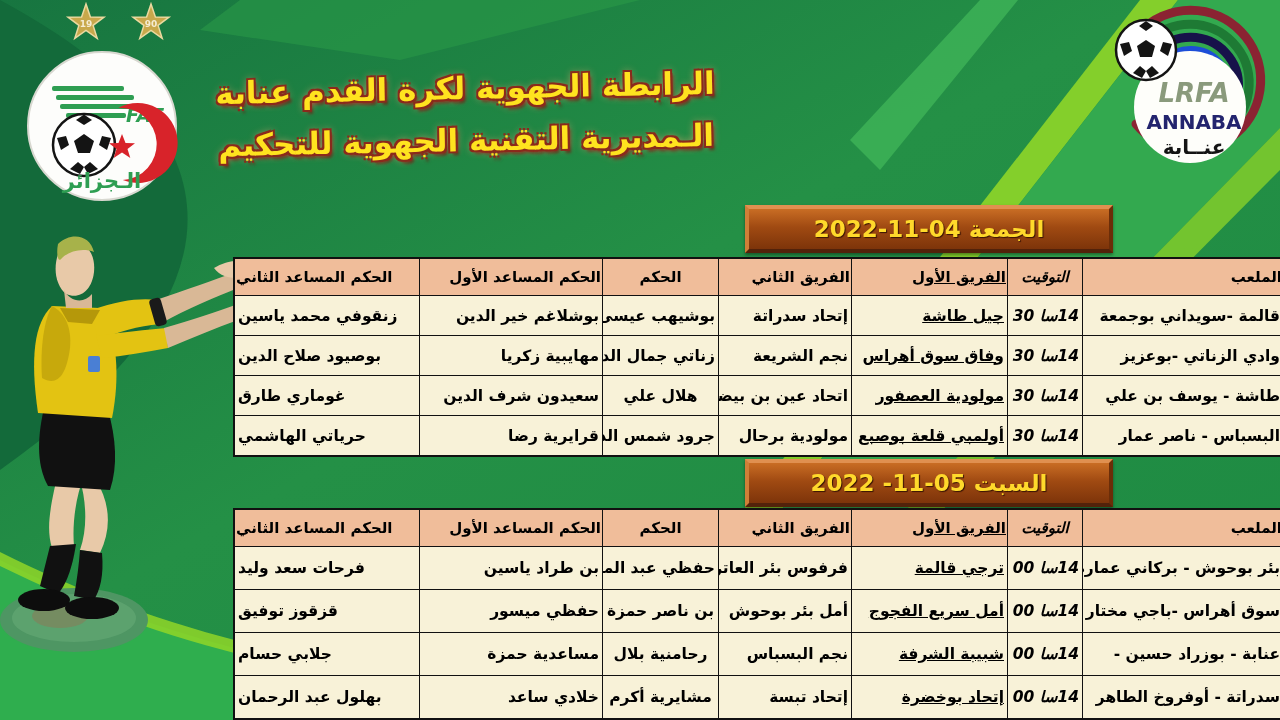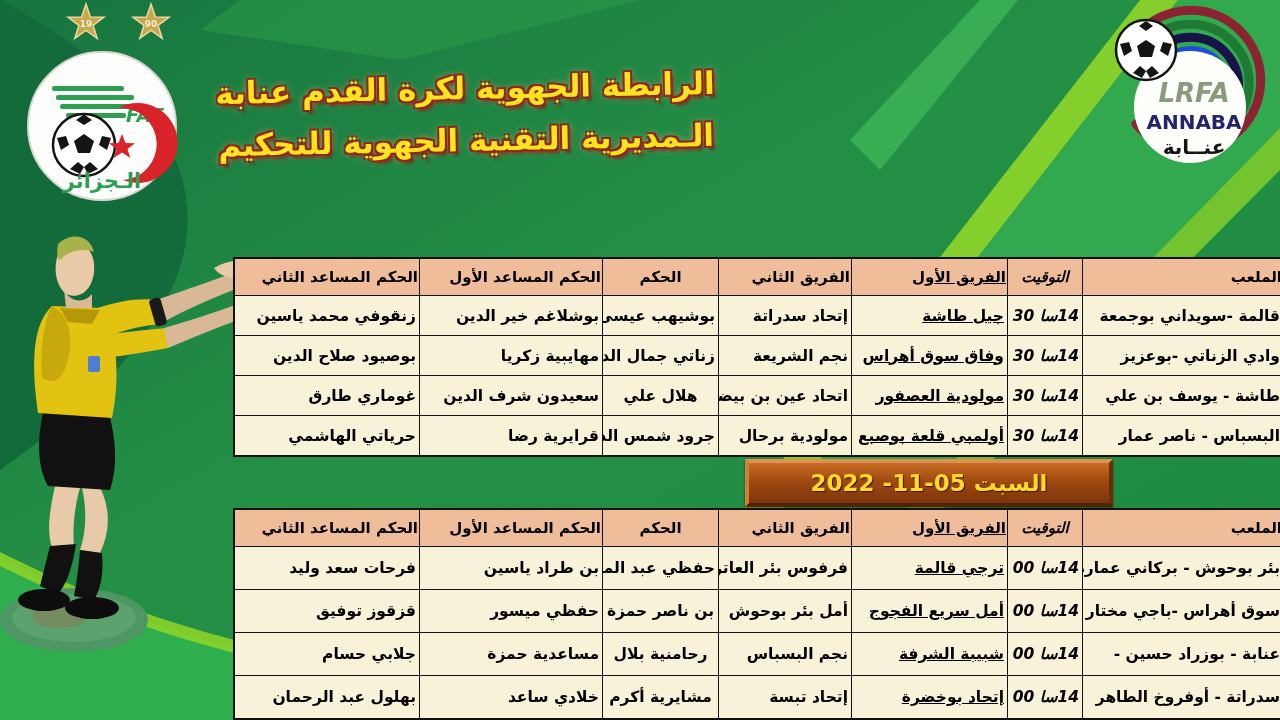--- a/index.html
+++ b/index.html
@@ -51,21 +51,21 @@
   .table-friday td{height:39px;}
   .table-saturday td{height:42px;}
   table.matches td{font-size:15.5px;padding:0 3px;}
   
   table.matches th:nth-child(1),table.matches td:nth-child(1){width:198px;text-align:start;}
   table.matches th:nth-child(2),table.matches td:nth-child(2){width:72px;font-style:italic;}
   table.matches th:nth-child(3),table.matches td:nth-child(3){width:153px;text-align:start;text-decoration:underline;}
   table.matches th:nth-child(4),table.matches td:nth-child(4){width:130px;text-align:start;margin-left:36px;}
   table.matches th:nth-child(5),table.matches td:nth-child(5){width:113px;text-align:center;}
   table.matches th:nth-child(6),table.matches td:nth-child(6){width:180px;text-align:start;}
-  table.matches th:nth-child(7),table.matches td:nth-child(7){width:182px;text-align:right;}
+  table.matches th:nth-child(7),table.matches td:nth-child(7){width:182px;text-align:left;}
 
   .logo{z-index:3;}
   .stars{left:64px;top:2px;z-index:3;}
 </style>
 </head>
 <body>
 
 <div class="stage">
 
   <svg class="bg" width="1280" height="720" viewBox="0 0 1280 720" preserveAspectRatio="none" aria-hidden="true">
@@ -180,20 +180,23 @@
 
     <path d="M60,80 L100,82 L92,96 L68,94 Z" fill="#b5980a"></path>
 
     <path d="M62,18 C52,34 54,56 66,66 C80,72 92,62 94,44 C96,24 84,8 62,18 Z" fill="#e8c9a8"></path>
     <path d="M58,16 C70,4 90,6 94,24 C84,20 70,22 62,30 C58,36 56,26 58,16 Z" fill="#a7b24a"></path>
     <path d="M64,62 C70,74 84,76 92,66 L92,80 L66,80 Z" fill="#d9b896"></path>
 
     <rect x="88" y="128" width="12" height="16" rx="2" fill="#4a7fd4"></rect>
   </svg>
 
+  <div class="layer date-banner banner-friday">
+    <span>الجمعة 04-11-2022</span>
+  </div>
   <table class="matches table-friday">
       <thead>
         <tr>
           <th>الملعب</th>
           <th>التوقيت</th>
           <th>الفريق الأول</th>
           <th>الفريق الثاني</th>
           <th>الحكم</th>
           <th>الحكم المساعد الأول</th>
           <th>الحكم المساعد الثاني</th>

